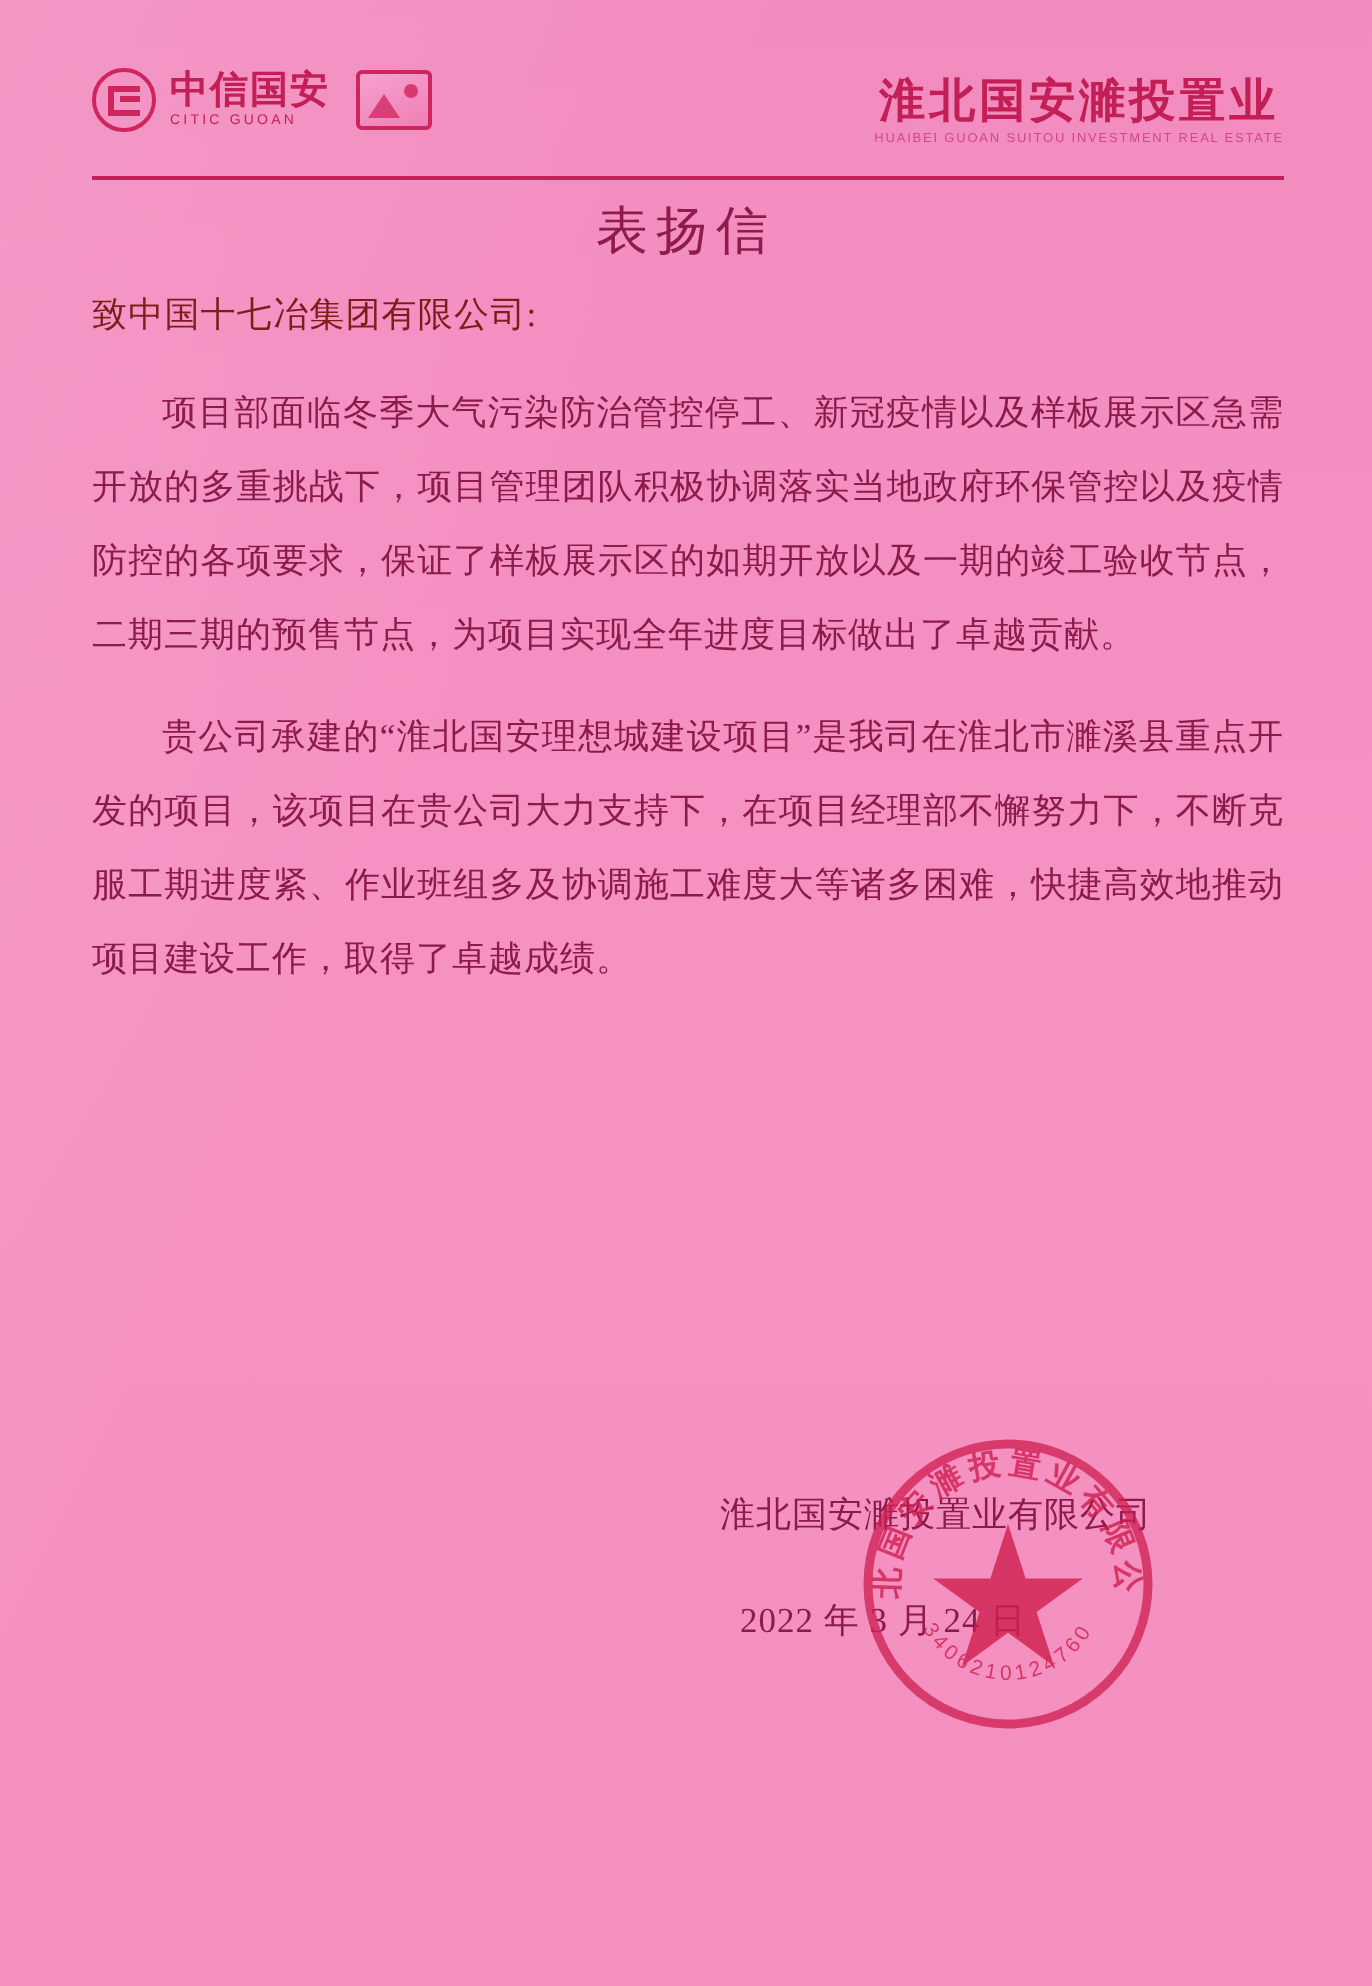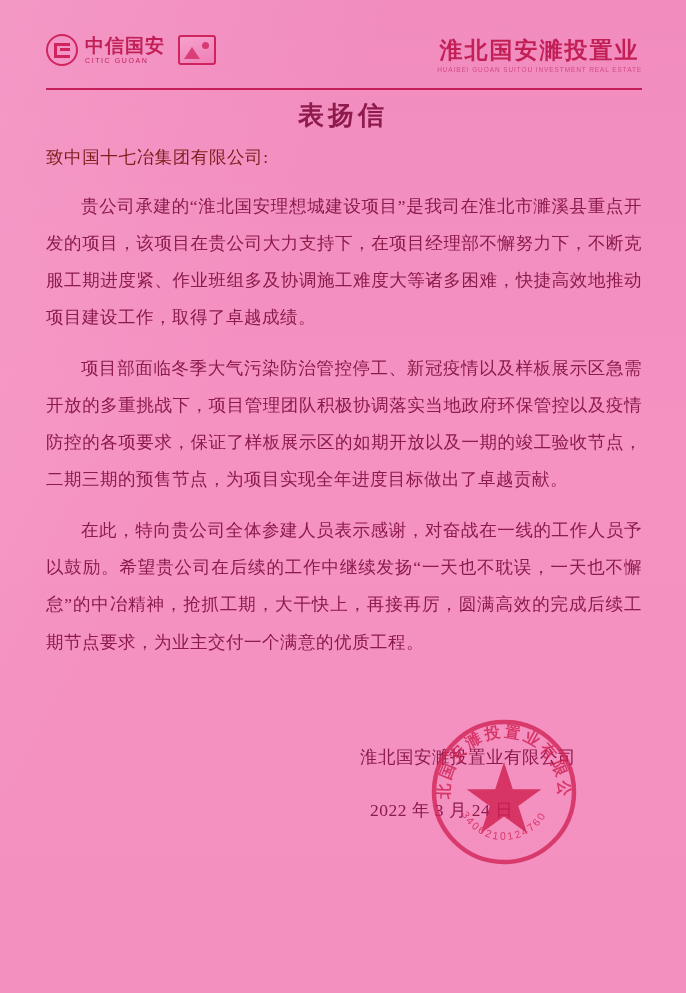--- a/index.html
+++ b/index.html
@@ -147,21 +147,21 @@
   }
 
   
   .doc-title {
     position: absolute;
     left: 0;
     top: 98px;
     width: 686px;
     text-align: center;
     font-size: 26px;
-    font-weight: 700;
+    font-weight: 400;
     letter-spacing: 4px;
     color: #8e1b4c;
     font-family: "Liberation Serif", "DejaVu Serif", serif;
   }
 
   
   .body-wrap {
     position: absolute;
     left: 46px;
     top: 142px;
@@ -241,23 +241,22 @@
       <div class="header-title-cn">淮北国安濉投置业</div>
       <div class="header-title-en">HUAIBEI GUOAN SUITOU INVESTMENT REAL ESTATE</div>
     </div>
   </div>
   <div class="header-rule"></div>
 
   <div class="doc-title">表扬信</div>
 
   <div class="body-wrap">
     <div class="salutation">致中国十七冶集团有限公司:</div>
+    <p class="para">项目部面临冬季大气污染防治管控停工、新冠疫情以及样板展示区急需开放的多重挑战下，项目管理团队积极协调落实当地政府环保管控以及疫情防控的各项要求，保证了样板展示区的如期开放以及一期的竣工验收节点，二期三期的预售节点，为项目实现全年进度目标做出了卓越贡献。</p>
     <p class="para">贵公司承建的“淮北国安理想城建设项目”是我司在淮北市濉溪县重点开发的项目，该项目在贵公司大力支持下，在项目经理部不懈努力下，不断克服工期进度紧、作业班组多及协调施工难度大等诸多困难，快捷高效地推动项目建设工作，取得了卓越成绩。</p>
-    <p class="para">项目部面临冬季大气污染防治管控停工、新冠疫情以及样板展示区急需开放的多重挑战下，项目管理团队积极协调落实当地政府环保管控以及疫情防控的各项要求，保证了样板展示区的如期开放以及一期的竣工验收节点，二期三期的预售节点，为项目实现全年进度目标做出了卓越贡献。</p>
-    <p class="para">在此，特向贵公司全体参建人员表示感谢，对奋战在一线的工作人员予以鼓励。希望贵公司在后续的工作中继续发扬“一天也不耽误，一天也不懈怠”的中冶精神，抢抓工期，大干快上，再接再厉，圆满高效的完成后续工期节点要求，为业主交付一个满意的优质工程。</p>
   </div>
 
   <div class="signature">
     <div class="sign-company">淮北国安濉投置业有限公司</div>
     <div class="sign-date">2022 年 3 月 24 日</div>
   </div>
 
   <div class="seal">
     <svg width="152" height="152" viewBox="0 0 152 152" xmlns="http://www.w3.org/2000/svg">
       <defs>

